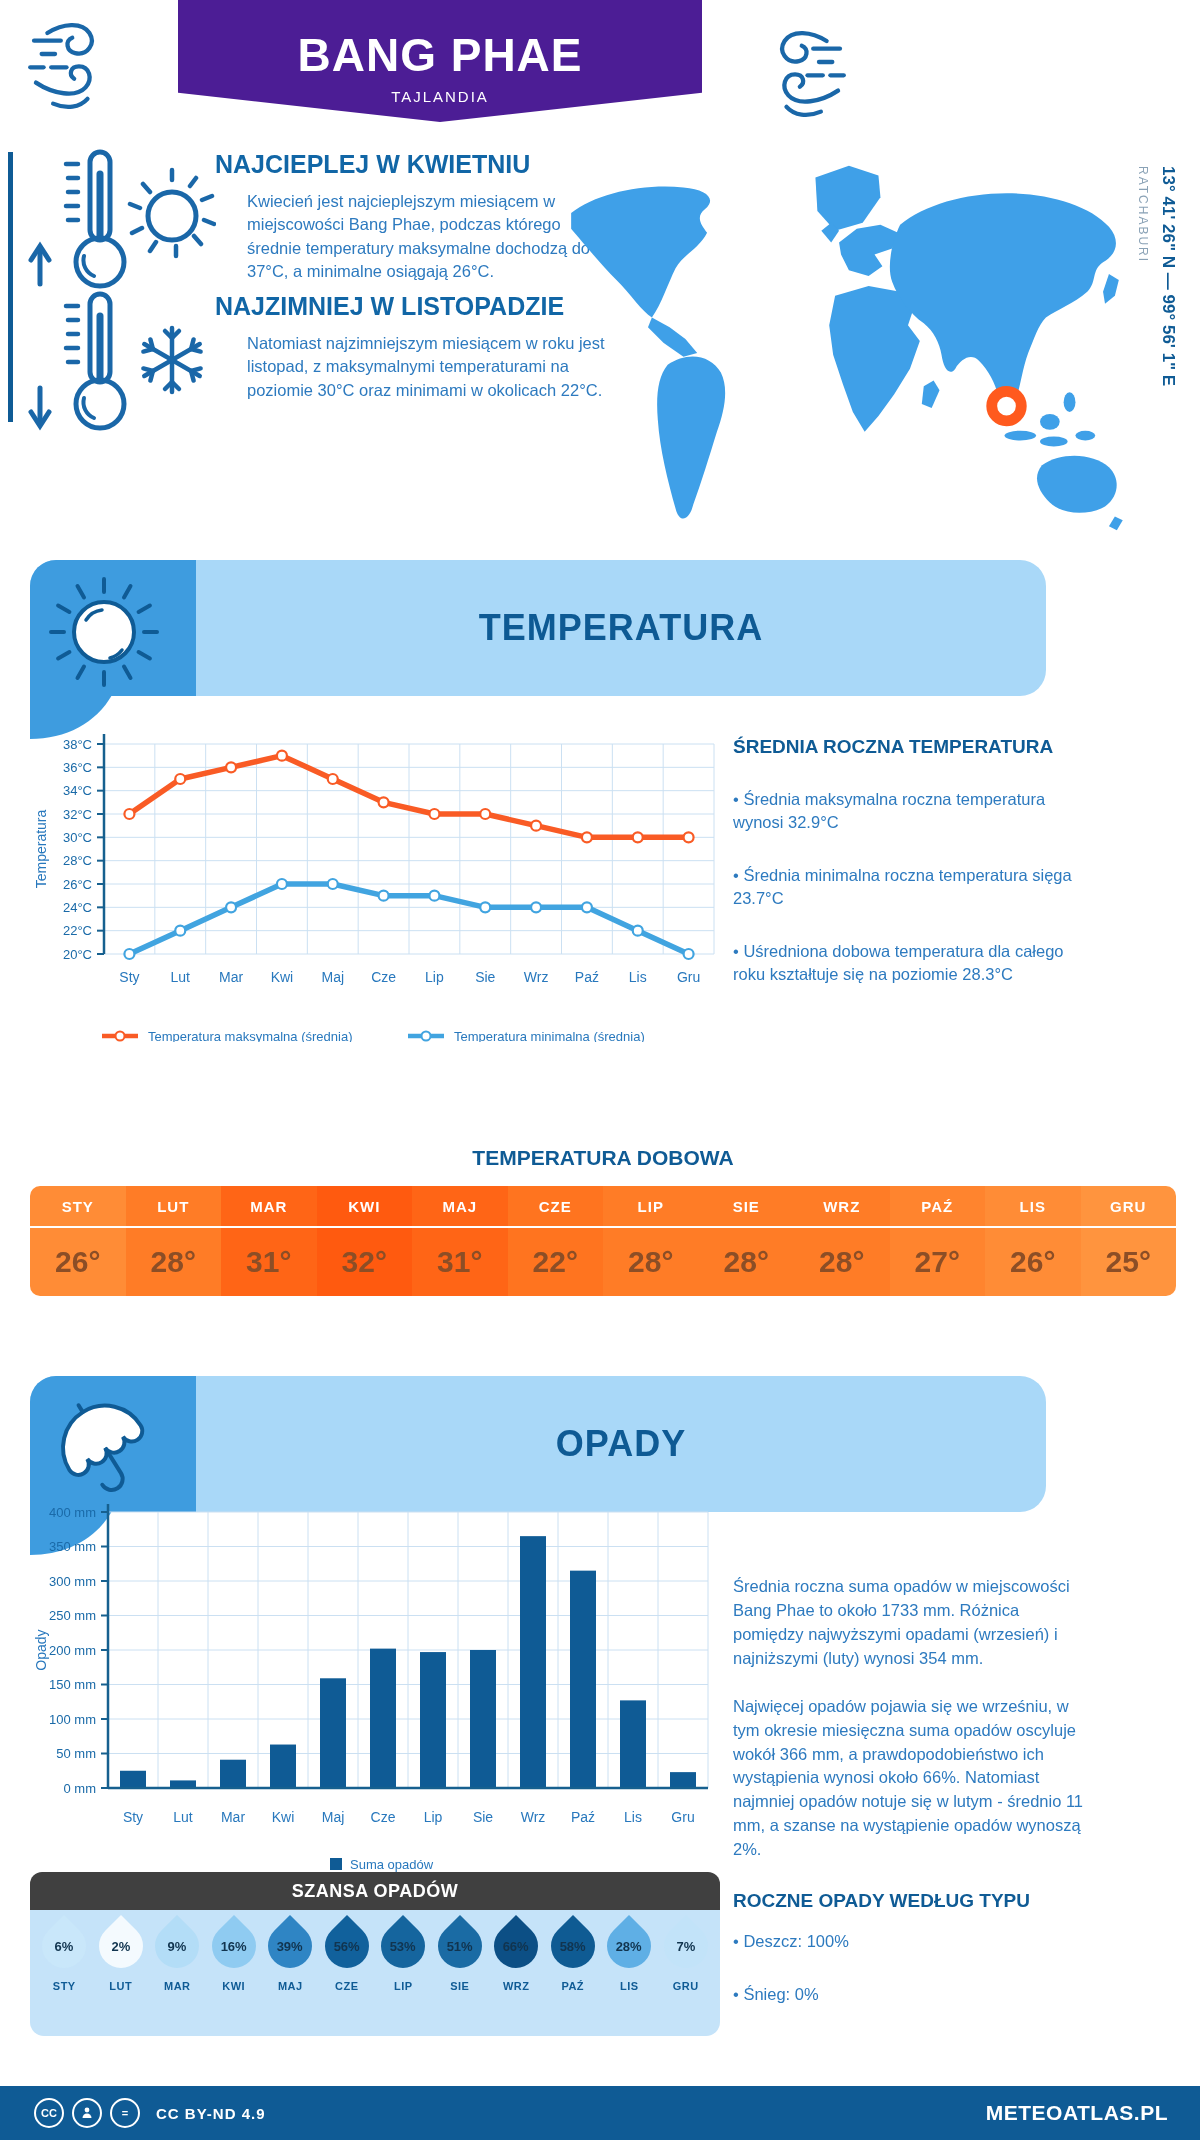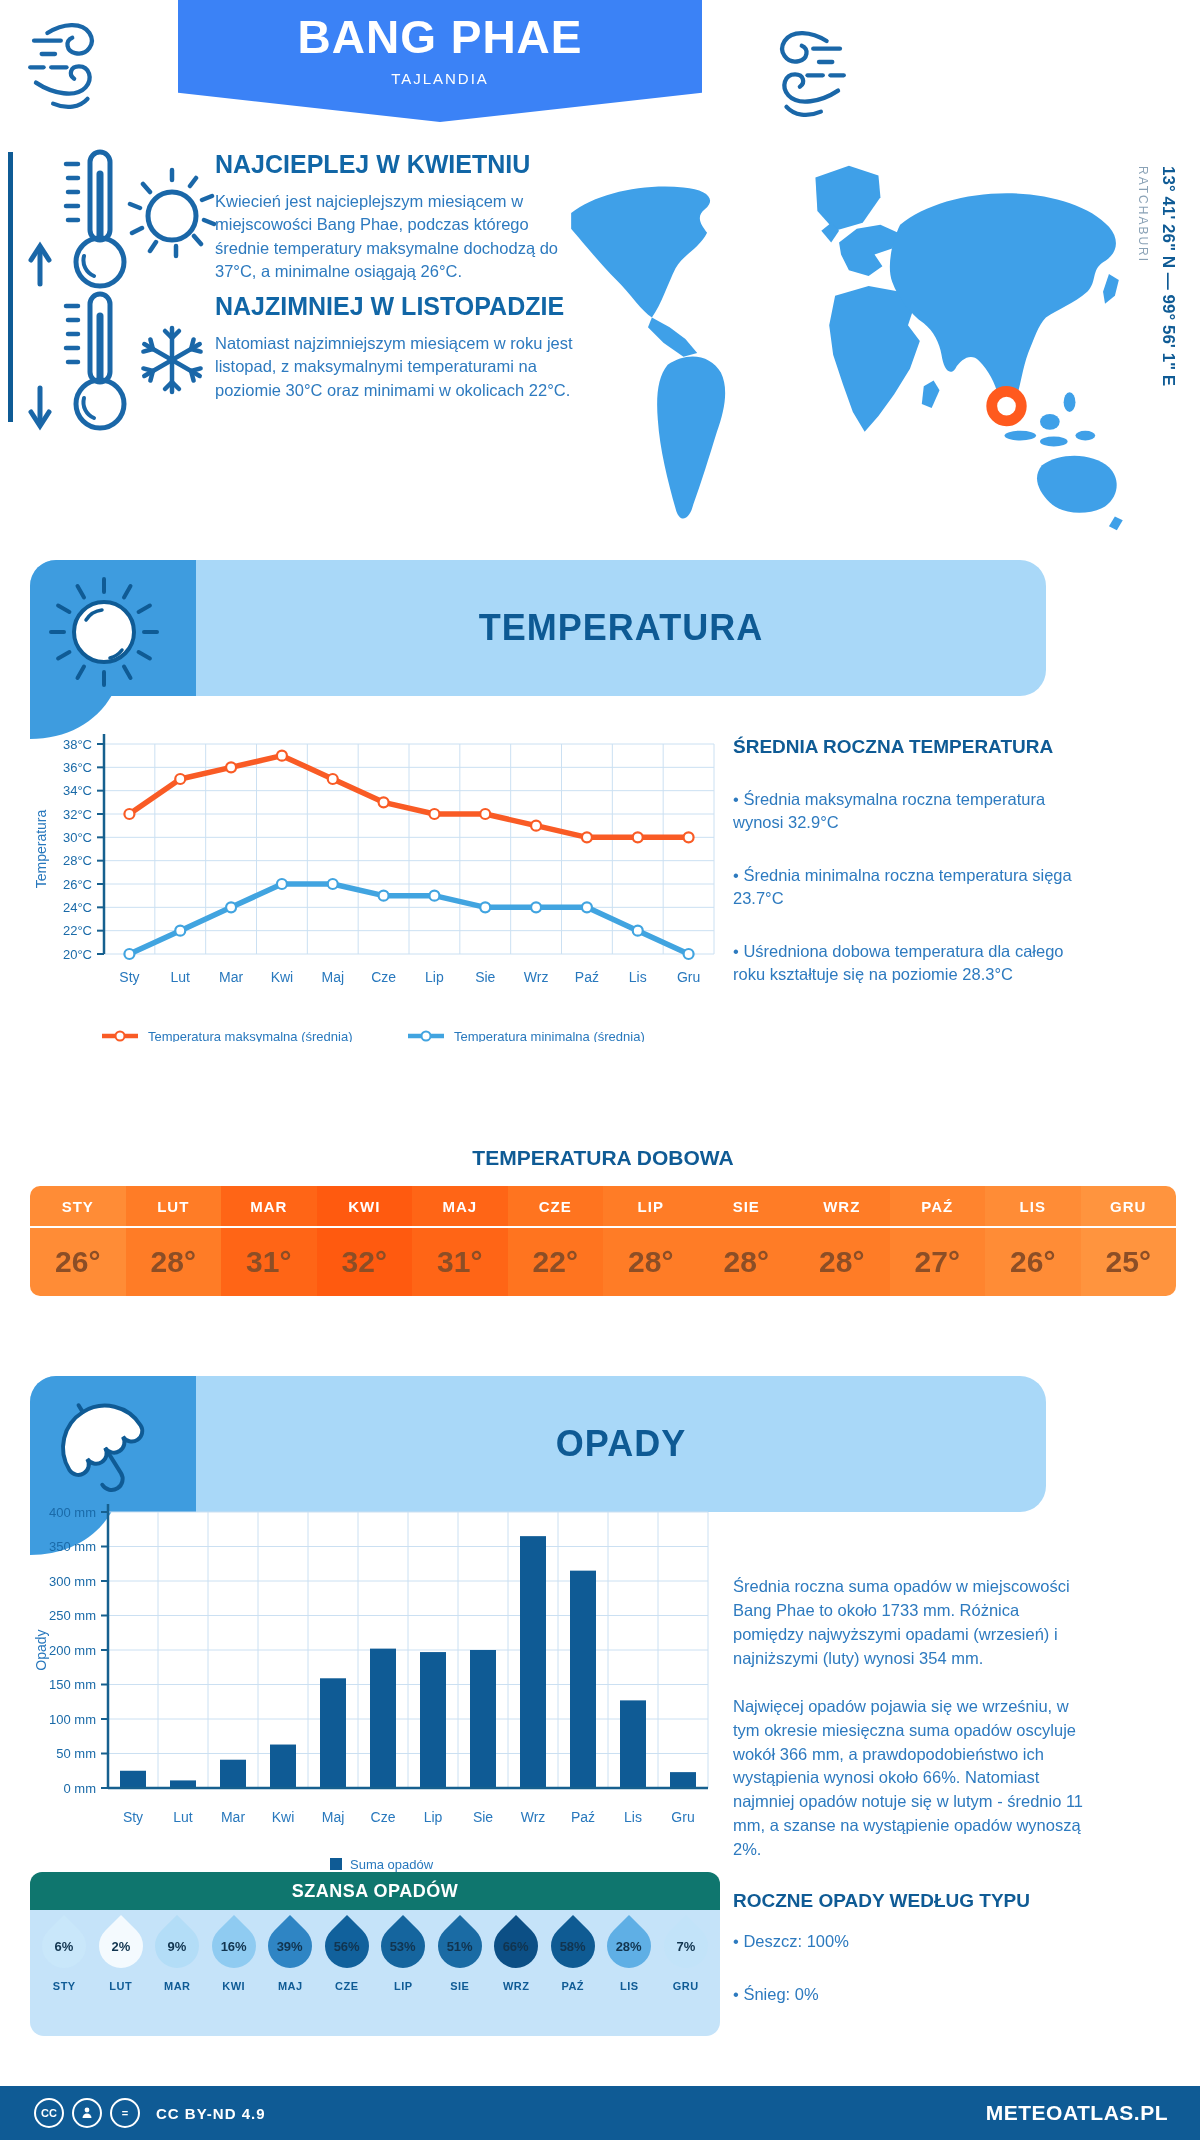--- a/index.html
+++ b/index.html
@@ -1,30 +1,30 @@
 <!DOCTYPE html>
 <html><head>
 <meta charset="utf-8">
 <style>
   html,body{margin:0;padding:0;background:#fff;}
   body{width:1200px;height:2140px;position:relative;overflow:hidden;
        font-family:"Liberation Sans",sans-serif;}
   .abs{position:absolute;}
 
   
-  .banner{left:178px;top:0;width:524px;height:122px;background:#3b82f6;
+  .banner{left:178px;top:0;width:524px;height:122px;background:#4c1d95;
           clip-path:polygon(0 0,100% 0,100% 76%,50% 100%,0 76%);
-          display:flex;flex-direction:column;align-items:center;}
+          display:flex;flex-direction:column;align-items:center;justify-content:center;}
   .banner-title{margin-top:10px;color:#fff;font-size:46px;font-weight:800;letter-spacing:1px;}
   .banner-sub{margin-top:6px;color:#fff;font-size:15px;letter-spacing:2px;}
 
   .vbar{left:8px;top:152px;width:5px;height:270px;background:#0F5B95;}
 
   .hl-title{font-size:25px;font-weight:800;color:#1166A6;}
-  .hl-text{color:#2D7ABF;font-size:16.5px;line-height:1.42;}
+  .hl-text{color:#2D7ABF;font-size:16.5px;line-height:1.42;margin-left:32px;}
 
   
   .geo{left:1136px;top:166px;display:flex;gap:8px;}
   .geo-region{writing-mode:vertical-rl;font-size:12px;letter-spacing:2px;color:#8AA2B6;}
   .geo-coords{writing-mode:vertical-rl;font-size:17px;font-weight:700;color:#0F5B95;}
 
   
   .sec-banner{width:1016px;height:136px;background:#A9D8F8;border-radius:26px;}
   .sec-tab{width:166px;height:136px;background:#3E9CDF;border-radius:26px 0 0 0;}
   .sec-title{width:850px;height:136px;display:flex;align-items:center;justify-content:center;
@@ -40,21 +40,21 @@
   .dt-title{width:1146px;text-align:center;font-size:21px;font-weight:800;color:#0F5B95;}
   #daily-table{left:30px;top:1186px;width:1146px;height:110px;display:flex;
                border-radius:10px;overflow:hidden;}
   .dt-col{flex:1;display:flex;flex-direction:column;}
   .dt-head{height:40px;display:flex;align-items:center;justify-content:center;
            color:#fff;font-size:15px;font-weight:700;letter-spacing:1px;border-bottom:2px solid #fff;}
   .dt-val{flex:1;display:flex;align-items:center;justify-content:center;
           color:#8C4E26;font-size:30px;font-weight:800;}
 
   
-  .rc-head{left:30px;top:1872px;width:690px;height:38px;background:#0f766e;
+  .rc-head{left:30px;top:1872px;width:690px;height:38px;background:#404040;
            border-radius:12px 12px 0 0;display:flex;align-items:center;justify-content:center;
            color:#fff;font-size:18px;font-weight:800;letter-spacing:0.5px;}
   #drops{left:30px;top:1910px;width:690px;height:126px;background:#C5E3F9;
          border-radius:0 0 14px 14px;display:flex;padding:0 6px;box-sizing:border-box;}
   .drop-cell{flex:1;display:flex;flex-direction:column;align-items:center;padding-top:14px;}
   .drop{width:44px;height:44px;border-radius:0 50% 50% 50%;transform:rotate(45deg);
         display:flex;align-items:center;justify-content:center;}
   .drop-pct{transform:rotate(-45deg);font-size:13px;font-weight:800;color:#11344F;}
   .drop-month{margin-top:12px;font-size:11px;font-weight:800;color:#0F5B95;letter-spacing:0.5px;}
 

